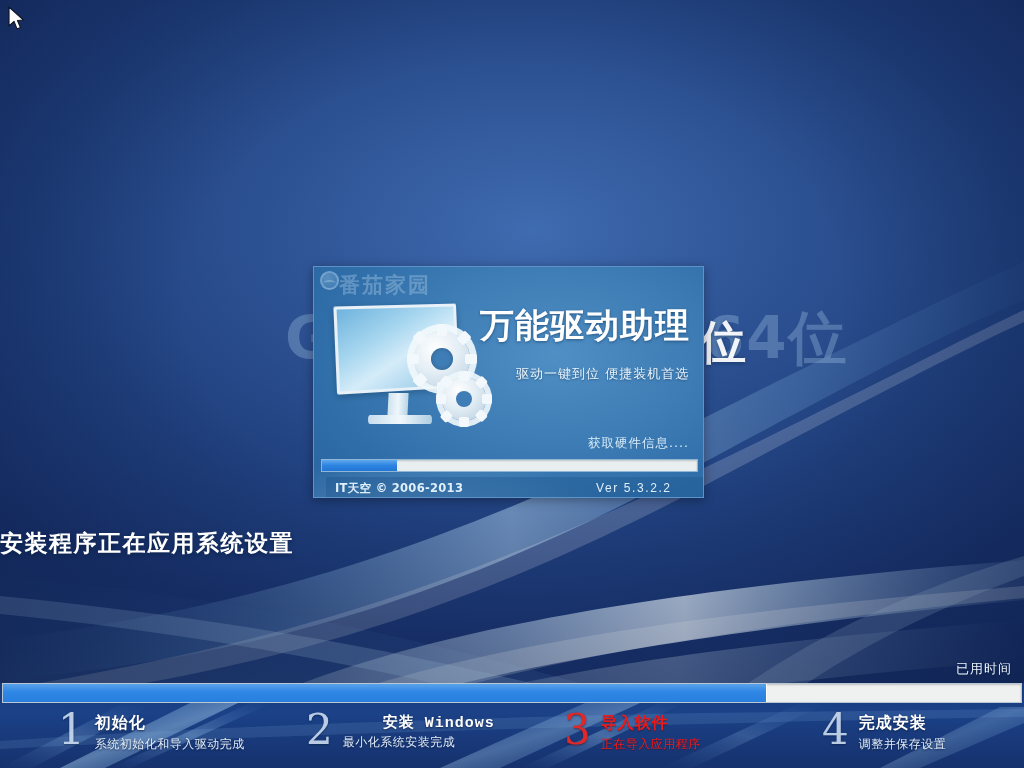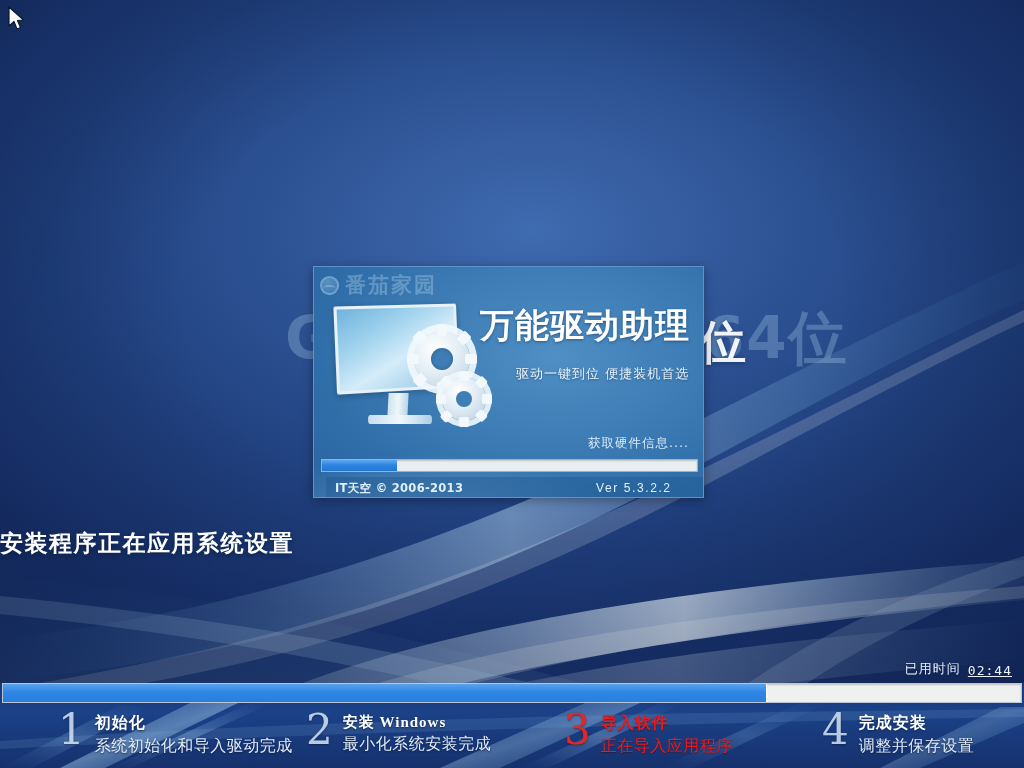--- a/index.html
+++ b/index.html
@@ -32,21 +32,21 @@
       radial-gradient(ellipse 330px 210px at 62% 38%, #4f8fc4 0%, #3e7db5 40%, #2f6ea9 72%, #2a649f 100%);
     box-shadow:0 2px 10px rgba(0,0,0,.35);
     overflow:hidden;
   }
   #splash-bgwave{
     position:absolute; left:-20px; bottom:-20px; width:440px; height:150px;
     background:radial-gradient(ellipse 260px 90px at 30% 100%, rgba(190,225,248,.30) 0%, rgba(190,225,248,0) 70%);
   }
   #splash-wm{
     position:absolute; left:6px; top:4px;
-    display:flex; align-items:center; gap:6px;
+    display:flex; 
     color:rgba(210,232,248,.30);
     font-size:21px; font-weight:bold; letter-spacing:2px;
     font-family:"DejaVu Sans","Liberation Sans",sans-serif;
   }
   #splash-wm .globe{
     width:19px;height:19px;border-radius:50%;
     border:2px solid rgba(200,228,248,.33);
     background:radial-gradient(circle at 35% 30%, rgba(210,235,250,.28), rgba(130,180,225,.18));
     position:relative;
   }
@@ -145,22 +145,23 @@
     text-align:left;
     font-size:23px; font-weight:bold; color:#ffffff;
     letter-spacing:1.5px;
     text-shadow:0 2px 4px rgba(6,28,62,.7);
   }
 
   
   #elapsed{
     position:absolute; right:12px; top:660px;
     font-size:13px; color:#eaf2fb; letter-spacing:1px;
-    display:flex; align-items:flex-end; gap:7px;
+    display:flex; align-items:center; gap:7px;
     text-shadow:0 1px 2px rgba(6,28,62,.6);
+    flex-direction:column;
   }
   #elapsed-value{ font-family:"DejaVu Sans Mono","Liberation Mono",monospace; font-size:13px; letter-spacing:1px;text-decoration:underline;}
 
   
   #bottom{
     position:absolute; left:0; bottom:0; width:1024px; height:85px;
     overflow:hidden;
     background:linear-gradient(180deg,#173a7b 0%,#1b4187 35%,#16316d 100%);
   }
   #bottom-streaks{ position:absolute; inset:0; pointer-events:none; }
@@ -184,23 +185,23 @@
     color:#cfe0f2; opacity:.88;
     font-family:"DejaVu Serif","Liberation Serif",serif;
     margin-left:58px; margin-right:10px;
     text-shadow:0 1px 2px rgba(5,25,60,.6);
   }
   .step-txt{ padding-top:4px; }
   .step-title{
     font-size:16px; font-weight:bold; color:#ffffff; letter-spacing:1px;
     white-space:nowrap; text-shadow:0 1px 2px rgba(5,25,60,.7);
   }
-  .step-title.mono{ font-family:Liberation Serif, serif; font-size:15px;}
+  .step-title.mono{ font-family:Liberation Mono, monospace; font-size:15px;margin-left:40px;}
   .step-desc{
-    font-size:16px; color:#e2ecf8; letter-spacing:.5px; margin-top:2px;
+    font-size:12px; color:#e2ecf8; letter-spacing:.5px; margin-top:2px;
     white-space:nowrap; text-shadow:0 1px 2px rgba(5,25,60,.7);
   }
   .step.active .step-num{ color:#e02828; opacity:1; text-shadow:0 1px 2px rgba(60,0,0,.5);}
   .step.active .step-title{ color:#ee1a1a; text-shadow:0 1px 1px rgba(70,0,0,.45);}
   .step.active .step-desc{ color:#ee1a1a; text-shadow:0 1px 1px rgba(70,0,0,.45);}
   .step:nth-child(2) .step-num{ margin-left:50px;}
   .step:nth-child(3) .step-num{ margin-left:52px;}
   .step:nth-child(4) .step-num{ margin-left:54px;}
 
   

